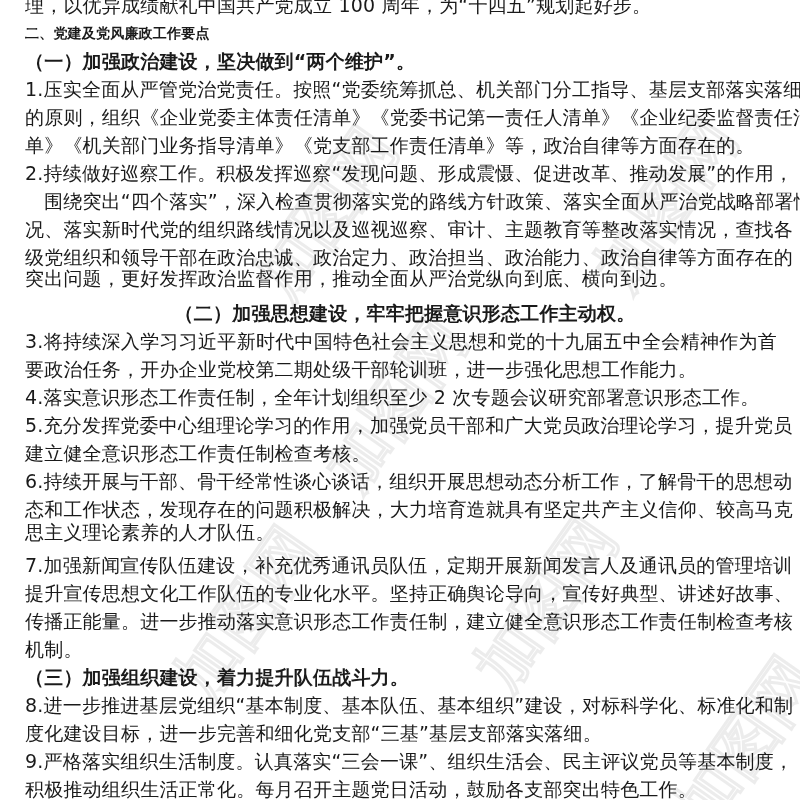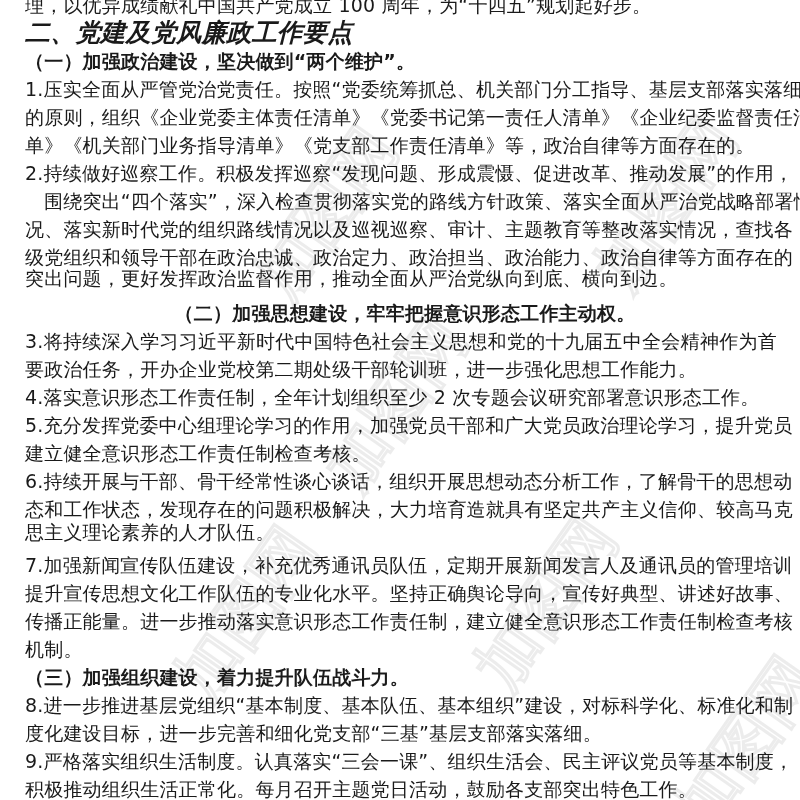--- a/index.html
+++ b/index.html
@@ -11,21 +11,21 @@
   }
   .page { position:absolute; left:0; top:0; width:800px; height:800px; }
   .line {
     position:absolute; left:25px; width:760px;
     font-size:19px; line-height:28px; height:28px;
     white-space:nowrap; overflow:visible;
     letter-spacing:0.2px;
   }
   .line.justify { text-align:justify; text-align-last:justify; width:752px; }
   .bold { font-weight:bold; }
-  .h2 { font-size:25px;font-style:italic; }
+  .h2 { font-size:14px; }
   .h3 { left:25px; }
   .watermark {
     position:absolute; font-size:64px; font-weight:bold;
     color:transparent; -webkit-text-stroke:1px rgba(200,200,200,0.35);
     transform:rotate(-55deg); white-space:nowrap; pointer-events:none;
     font-family:"DejaVu Sans",sans-serif;
   }
 </style>
 </head>
 <body>

